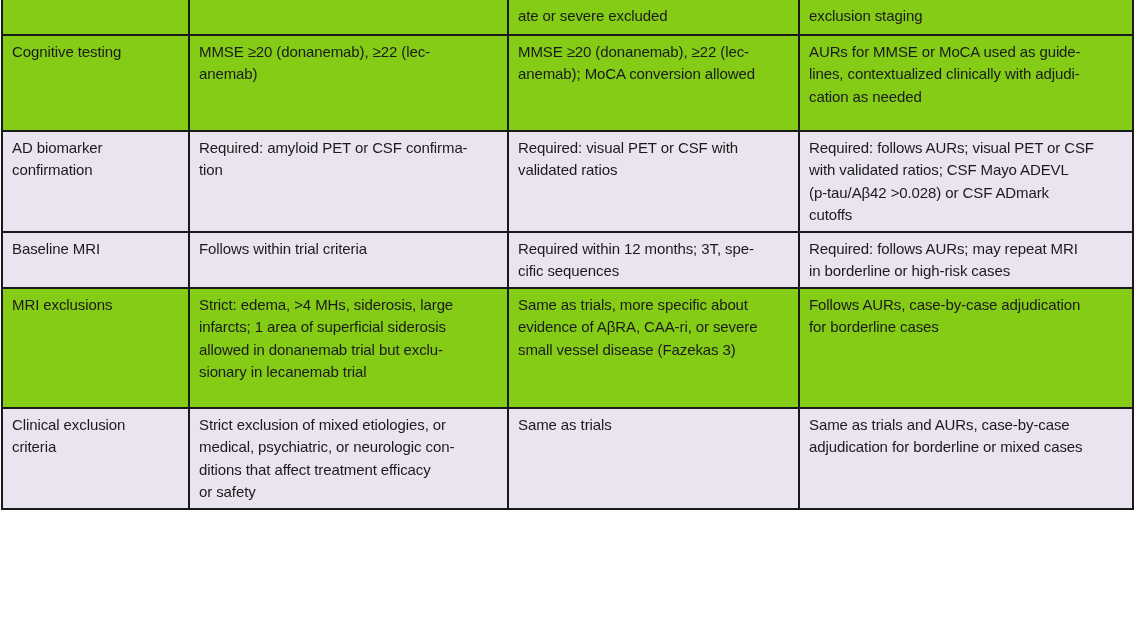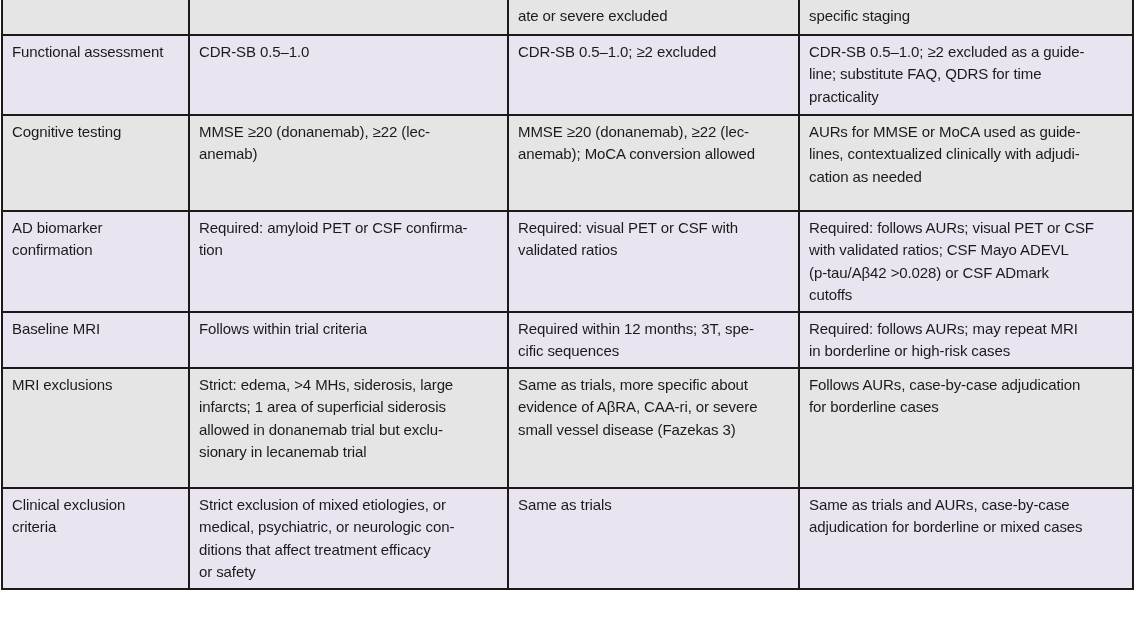--- a/index.html
+++ b/index.html
@@ -26,21 +26,21 @@
     vertical-align: top;
     padding: 5px 9px 4px 9px;
     white-space: pre-line;
     font-size: 15px;
     line-height: 22.5px;
     color: #1b1b1b;
     overflow: hidden;
     letter-spacing: -0.1px;
   }
   tr.shaded td { background: #e9e4f0; }
-  tr.plain td { background: #e5e5e5; }
+  tr.plain td { background: #84cc16; }
   tr.row-carryover td {
     border-top: none;
     vertical-align: bottom;
     padding-bottom: 6px;
   }
   .gene-italic { font-style: italic; }
 </style>
 </head>
 <body>
 
@@ -50,29 +50,21 @@
       <col style="width:187px">
       <col style="width:319px">
       <col style="width:291px">
       <col style="width:334px">
     </colgroup>
     <tbody>
       <tr class="plain row-carryover" style="height:27px">
         <td></td>
         <td></td>
         <td>ate or severe excluded</td>
-        <td>specific staging</td>
-      </tr>
-      <tr class="shaded" style="height:80px">
-        <td>Functional assessment</td>
-        <td>CDR-SB 0.5–1.0</td>
-        <td>CDR-SB 0.5–1.0; ≥2 excluded</td>
-        <td>CDR-SB 0.5–1.0; ≥2 excluded as a guide-
-line; substitute FAQ, QDRS for time
-practicality</td>
+        <td>exclusion staging</td>
       </tr>
       <tr class="plain" style="height:96px">
         <td>Cognitive testing</td>
         <td>MMSE ≥20 (donanemab), ≥22 (lec-
 anemab)</td>
         <td>MMSE ≥20 (donanemab), ≥22 (lec-
 anemab); MoCA conversion allowed</td>
         <td>AURs for MMSE or MoCA used as guide-
 lines, contextualized clinically with adjudi-
 cation as needed</td>

